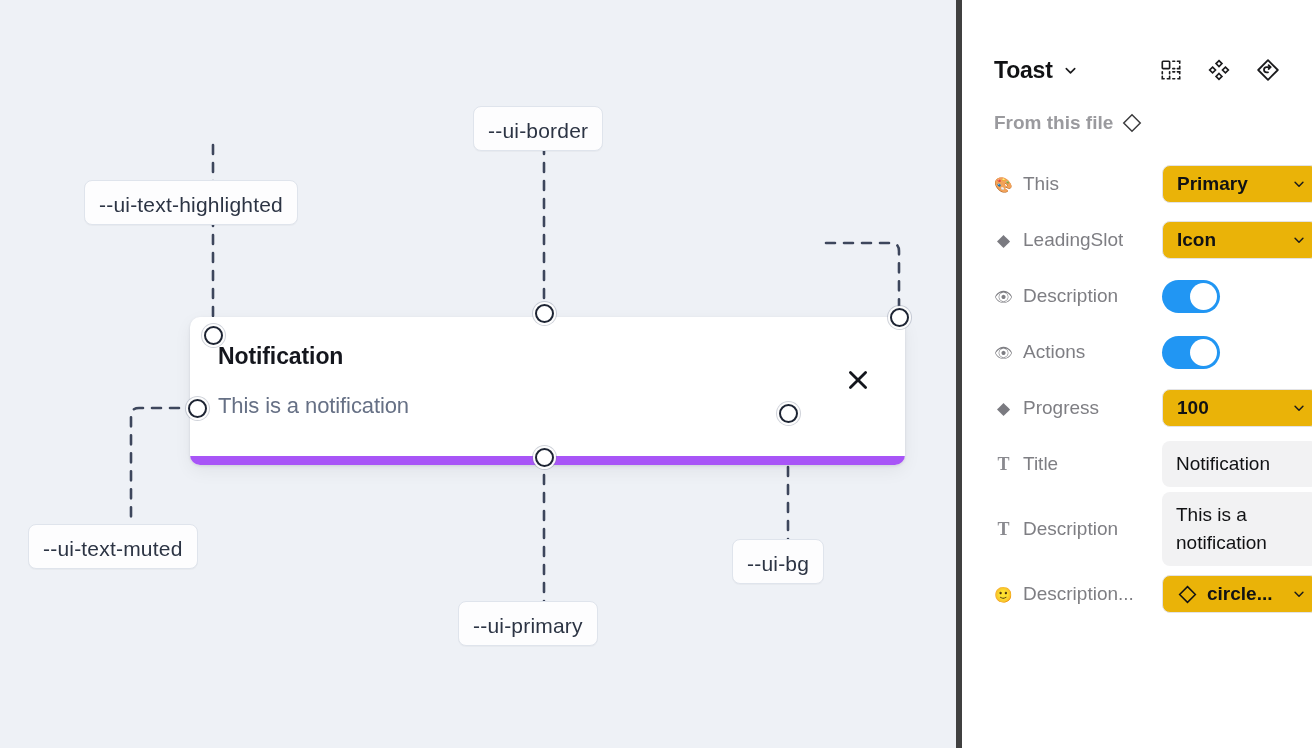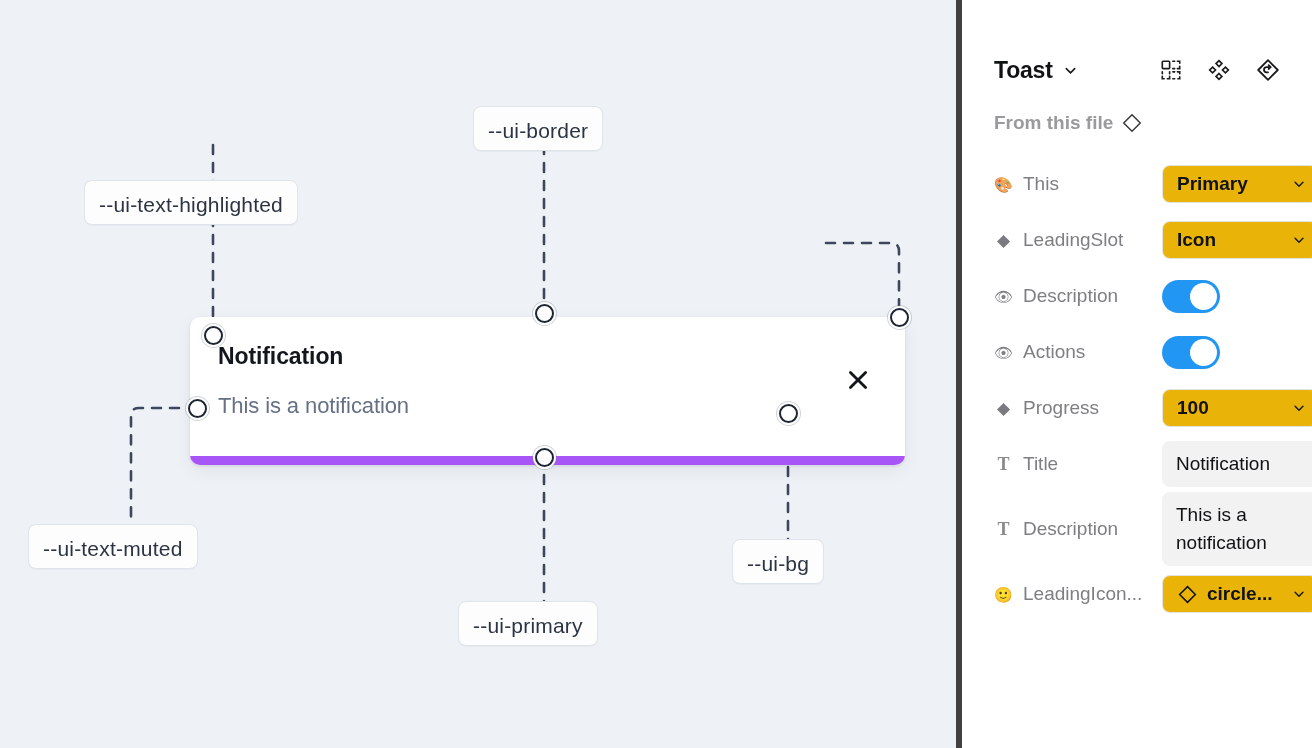--- a/index.html
+++ b/index.html
@@ -359,21 +359,21 @@
           <span class="pl-text">Description</span>
         </div>
         <div class="ctrl">
           <div class="textfield">This is a notification</div>
         </div>
       </div>
 
       <div class="prop-row">
         <div class="prop-label">
           <span class="pi">🙂</span>
-          <span class="pl-text">LeadingIcon...</span>
+          <span class="pl-text">Description...</span>
         </div>
         <div class="ctrl">
           <div class="select">
             <span class="lead-diamond">
               <svg width="21" height="21" viewBox="0 0 24 24" fill="none" stroke="currentColor" stroke-width="1.7">
                 <path d="M12 3 L21 12 L12 21 L3 12 Z"></path>
               </svg>
             </span>
             <span class="sv">circle...</span>
             <span class="sc">

